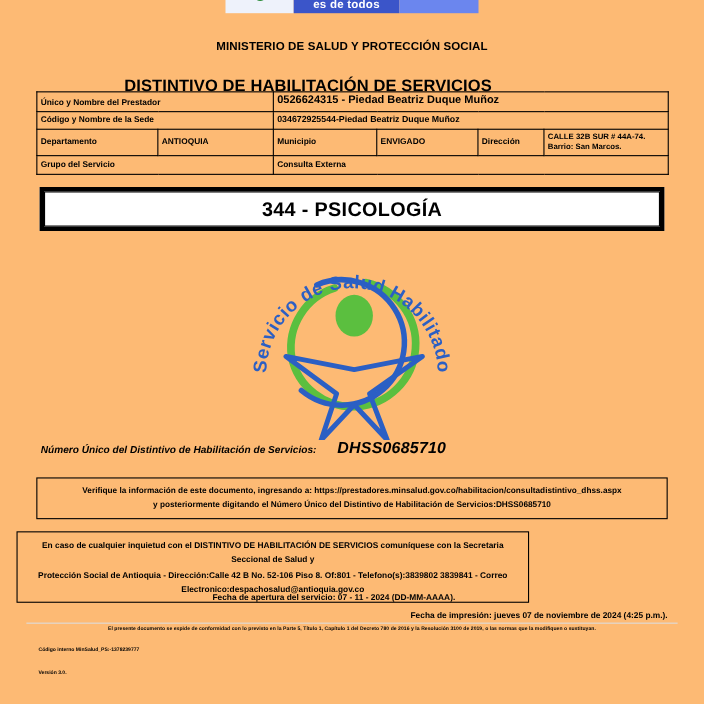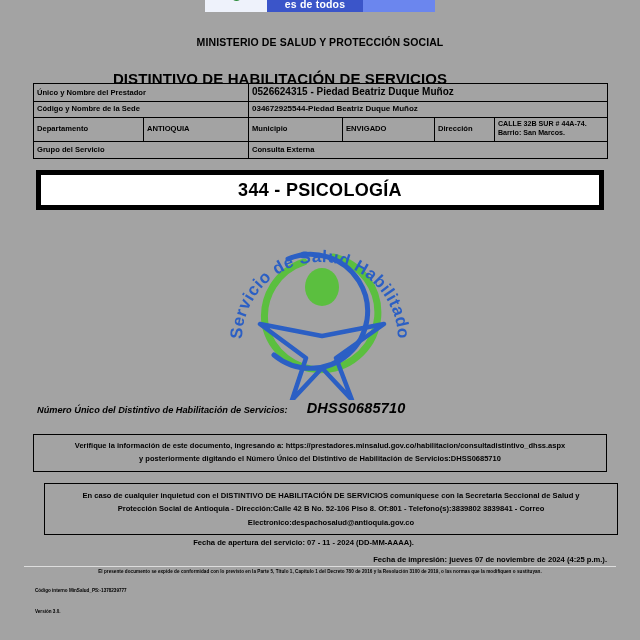--- a/index.html
+++ b/index.html
@@ -10,21 +10,21 @@
     height: 640px;
     background: #ffffff;
     font-family: "Liberation Sans", sans-serif;
     color: #000000;
     overflow: hidden;
   }
   .page {
     position: relative;
     width: 640px;
     height: 640px;
-    background: #a3a3a3;
+    background: #fdba74;
   }
 
   
   .gov-banner {
     position: absolute;
     top: -22px;
     left: 0;
     width: 640px;
     height: 34px;
     display: flex;
@@ -185,22 +185,22 @@
     text-align: center;
     font-size: 7.5px;
     font-weight: bold;
     line-height: 1.7;
   }
 
   
   .contact-box {
     position: absolute;
     top: 483px;
-    left: 44px;
-    width: 574px;
+    left: 15px;
+    width: 466px;
     min-height: 48px;
     border: 1px solid #000000;
     padding: 5px 10px;
     text-align: center;
     font-size: 7.6px;
     font-weight: bold;
     line-height: 1.75;
   }
 
   

